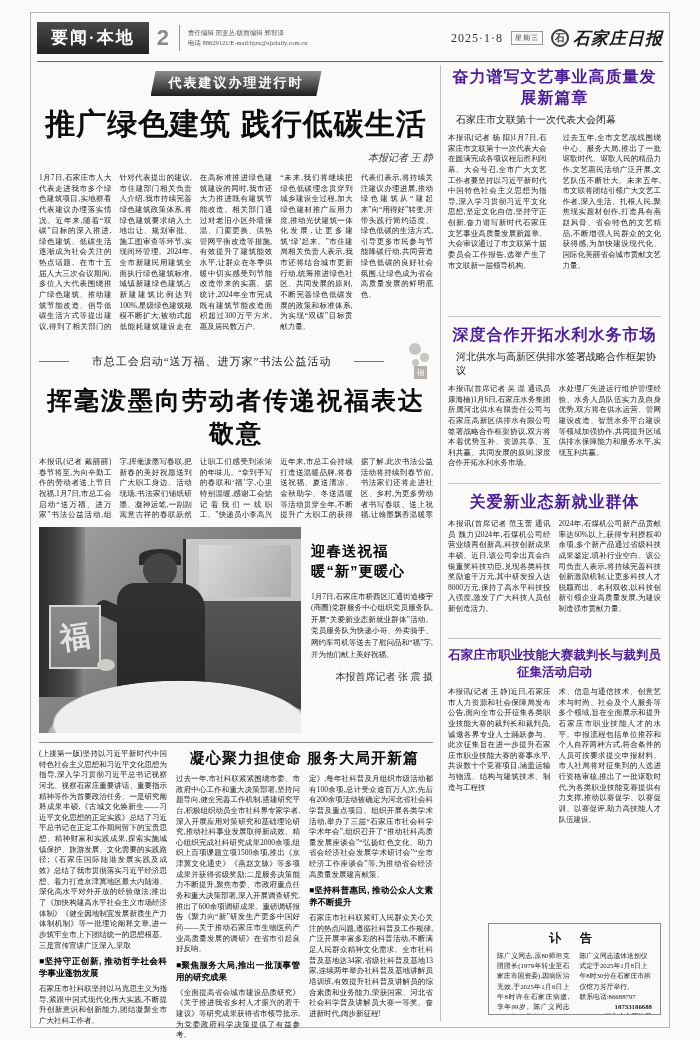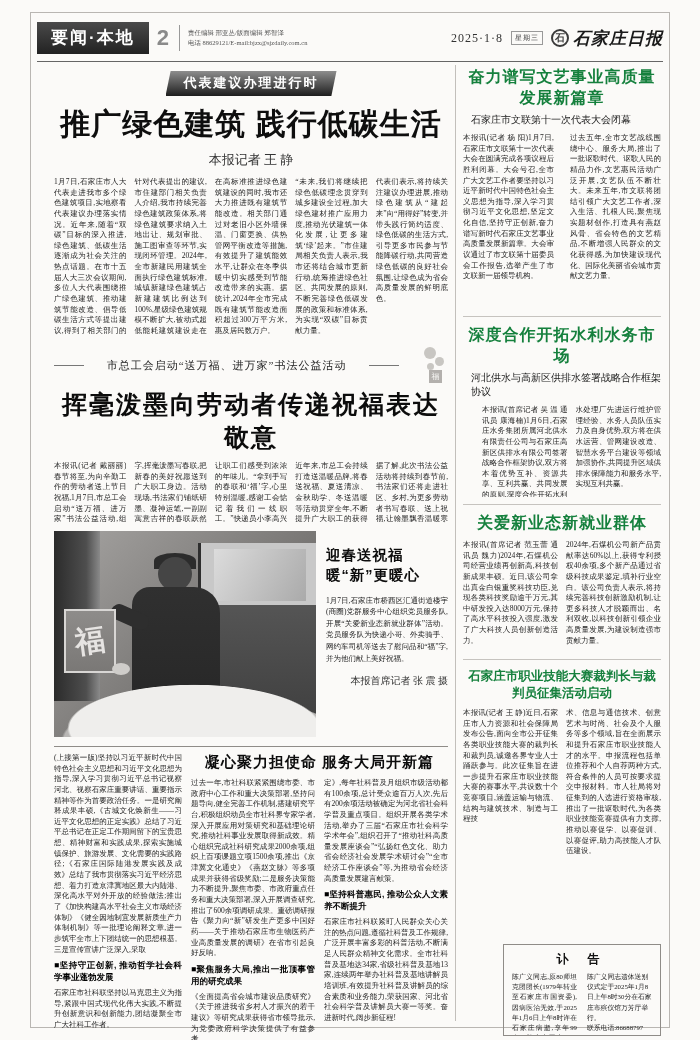--- a/index.html
+++ b/index.html
@@ -16,29 +16,29 @@
   .hdr-right { margin-left:auto; display:flex; align-items:center; gap:8px; }
   .hdr-date { font-size:12px; color:#333; letter-spacing:1px; }
   .weekday-box { font-size:7px; color:#444; border:1px solid #999; padding:1px 3px; letter-spacing:1px; }
   .masthead { display:flex; align-items:center; gap:4px; }
   .masthead-circle { width:18px; height:18px; border:2px solid #3a3a3a; border-radius:50%; display:flex; align-items:center; justify-content:center; font-size:10px; font-weight:bold; color:#3a3a3a; }
   .masthead-name { font-size:17px; font-weight:900; color:#1a1a1a; font-style:italic; letter-spacing:1px; }
   .top-rule { position:absolute; top:48px; left:6px; right:6px; border-top:1.5px solid #666; }
 
   
   .main { position:absolute; top:52px; left:8px; right:8px; bottom:6px; display:flex; }
-  .left-region { width:394px;margin-left:15px; }
+  .left-region { width:394px; }
   .v-divider { width:1px; background:#c2bfbb; margin:0 7px; }
   .right-region { flex:1; min-width:0; }
 
   
   .lead-kicker-row { text-align:center; margin-top:6px; }
   .lead-kicker { display:inline-block; background:linear-gradient(180deg,#8d8d8d,#1e1e1e); color:#fff; font-size:13px; font-weight:bold; padding:3px 18px 4px; letter-spacing:2px; clip-path:polygon(3% 0,100% 0,97% 100%,0 100%); font-family:"Liberation Sans", sans-serif; }
   .lead-title { text-align:center; font-size:30px; font-weight:900; color:#0e0e0e; letter-spacing:1px; margin-top:8px; font-family:"Liberation Sans", sans-serif; }
-  .lead-byline { text-align:center; font-size:13px; color:#333; margin-top:6px; }
+  .lead-byline { text-align:right; font-size:10px; color:#333; margin-top:6px;font-style:italic; }
   .body-cols { display:flex; gap:8px; margin-top:8px; }
   .tcol { flex:1; font-size:7.5px; line-height:1.42; color:#1d1d1d; text-align:justify; overflow:hidden; }
   .lead-body { height:158px; }
 
   
   .sec2-kicker-row { display:flex; align-items:center; margin-top:10px; gap:23px; }
   .sec2-kicker-row .kline { flex:1; border-top:1px solid #777; }
   .sec2-kicker { font-size:11px; color:#222; letter-spacing:1px; white-space:nowrap; }
   .flourish { width:26px; height:40px; position:relative; opacity:.75; }
   .flourish .f1,.flourish .f2,.flourish .f3 { position:absolute; border-radius:50%; background:#b8b5b0; }
@@ -76,27 +76,27 @@
   .bottom-row { display:flex; gap:9px; margin-top:6px; height:312px; overflow:hidden; }
   .colA { width:128px; flex:none; font-size:7.5px; line-height:1.42; color:#1d1d1d; text-align:justify; overflow:hidden; }
   .jump-subhead { font-size:8.5px; font-weight:bold; color:#000; margin:5px 0 4px; line-height:1.4; font-family:"Liberation Sans", sans-serif; }
   .regionB { flex:1; min-width:0; }
   .jump-title { text-align:center; font-size:15px; font-weight:900; color:#0c0c0c; letter-spacing:1px; font-family:"Liberation Sans", sans-serif; }
   .regionB-cols { display:flex; gap:9px; margin-top:6px; height:288px; overflow:hidden; }
   .colB { flex:1; font-size:7.5px; line-height:1.42; color:#1d1d1d; text-align:justify; overflow:hidden; }
 
   
   .r-art { padding:2px 0 0; }
-  .r-title { text-align:center; font-size:16px; font-weight:900; color:#15803d; letter-spacing:1px; font-family:"Liberation Sans", sans-serif; }
+  .r-title { text-align:center; font-size:16px; font-weight:900; color:#4c1d95; letter-spacing:1px; font-family:"Liberation Sans", sans-serif; }
   .r-title.small { font-size:12.5px; letter-spacing:0; }
   .r-subtitle { font-size:10px; color:#222; margin:4px 0 0 8px; }
   .r-body { display:flex; gap:8px; margin-top:6px; }
   .r-body .tcol { font-size:7.5px; }
   .h1-body { height:176px;gap:16px; }
-  .h2-body { height:92px;margin-left:19px; }
+  .h2-body { height:92px; }
   .h3-body { height:112px; }
   .h4-body { height:226px; }
   .art-divider { border-top:1px solid #c6c3bf; margin:7px 0 6px; }
 
   
   .obituary { margin:10px 0 0 40px; border:1px solid #8f8c88; padding:6px 8px; height:92px; overflow:hidden; }
   .obit-title { text-align:center; font-size:12px; font-weight:bold; letter-spacing:8px; color:#111; }
   .obit-cols { display:flex; gap:10px; margin-top:4px; }
   .obit-col { flex:1; font-size:6.8px; line-height:1.5; color:#222; text-align:justify; }
   .obit-line { text-align:left; }

